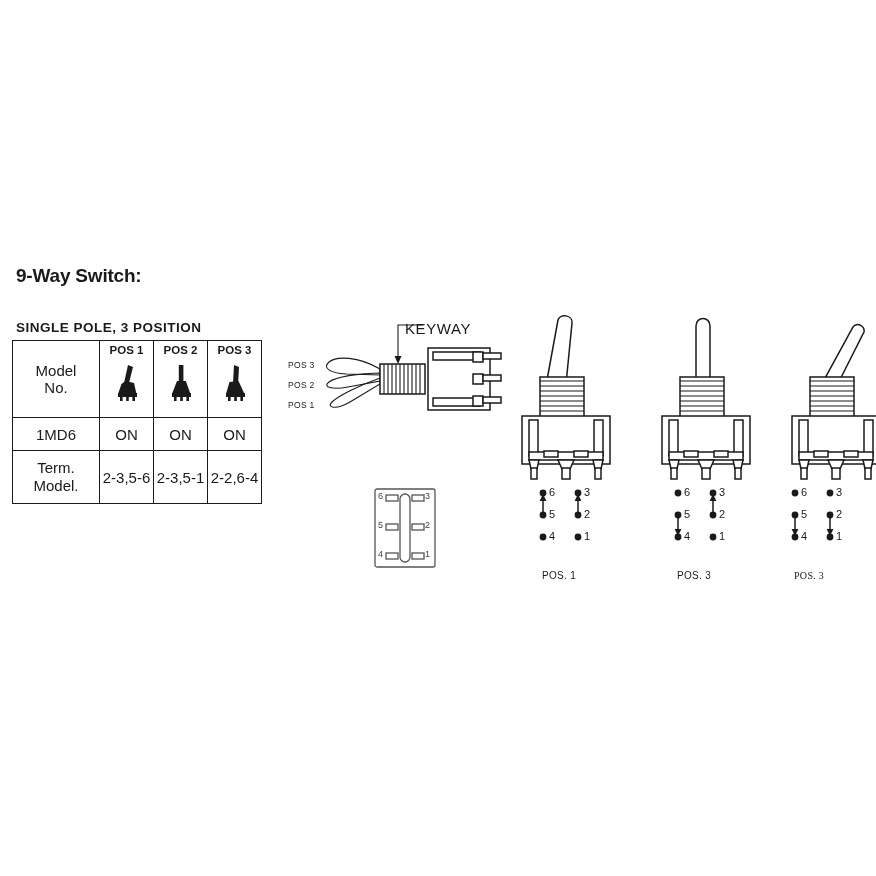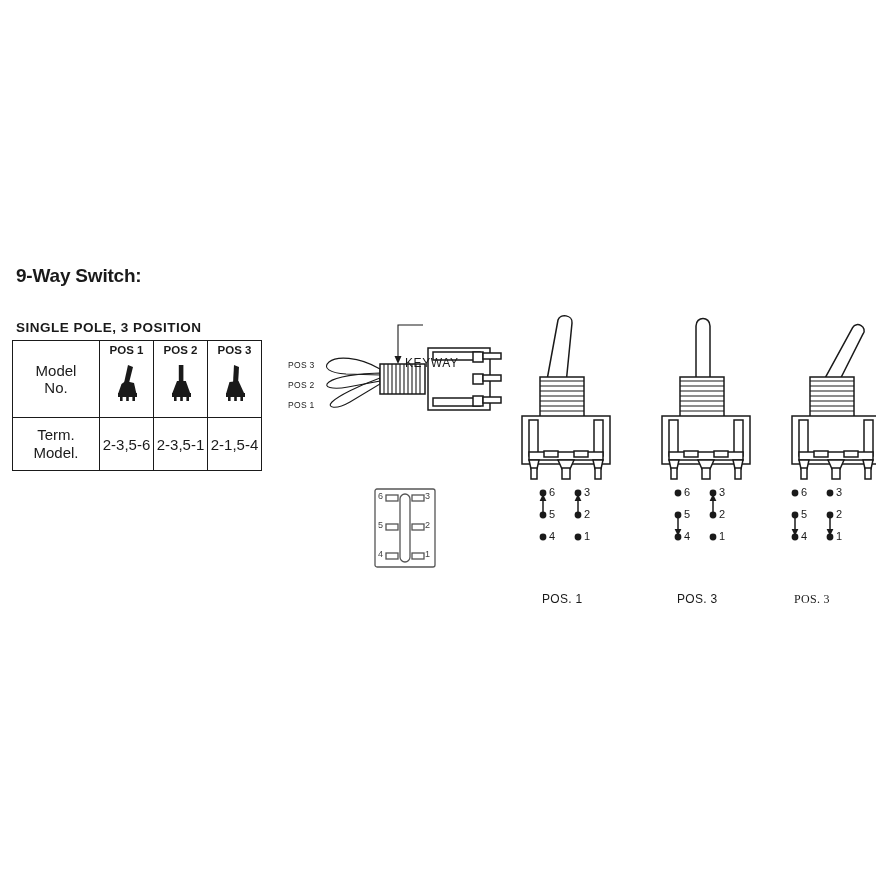--- a/index.html
+++ b/index.html
@@ -27,31 +27,31 @@
   svg{display:block;overflow:visible;}
   .ln{fill:none;stroke:#1a1a1a;stroke-width:1.5;}
   .lnf{fill:#ffffff;stroke:#1a1a1a;stroke-width:1.5;}
   .thin{fill:none;stroke:#1a1a1a;stroke-width:1.1;}
   .blk{fill:#1a1a1a;stroke:none;}
   .gry{fill:#ffffff;stroke:#555;stroke-width:1.3;}
 
   
   #keyway-block{left:288px;top:316px;}
   .posmark{position:absolute;font-size:8.5px;letter-spacing:0.3px;}
-  #keyword-label{position:absolute;left:117px;top:4px;font-size:12px;letter-spacing:0.6px;margin-top:36px;}
+  #keyword-label{position:absolute;left:117px;top:4px;font-size:15px;letter-spacing:0.6px;}
 
   
   #pin-layout{left:374px;top:488px;}
   .pinnum{position:absolute;font-size:9px;color:#444;}
 
   
   .switchview{position:absolute;top:312px;}
   .dotdiag{position:absolute;top:488px;}
   .dotnum{position:absolute;font-size:11px;}
-  .posfoot{position:absolute;top:570px;font-size:12px;letter-spacing:0.3px;margin-top:22px;}
+  .posfoot{position:absolute;top:570px;font-size:10px;letter-spacing:0.3px;}
 </style>
 </head>
 <body>
 
 <div class="abs" id="title">9-Way Switch:</div>
 <div class="abs" id="subtitle">SINGLE  POLE,  3  POSITION</div>
 
 <table class="abs" id="spec-table">
   <tbody>
       <tr>
@@ -96,29 +96,35 @@
           <path class="blk" d="M9.5 19 L18.5 18 L24.5 31 L6 31 Z"></path>
           <rect class="blk" x="6" y="30" width="19" height="4"></rect>
           <rect class="blk" x="8" y="34" width="2.6" height="4"></rect>
           <rect class="blk" x="14.2" y="34" width="2.6" height="4"></rect>
           <rect class="blk" x="20.4" y="34" width="2.6" height="4"></rect>
         </svg>
       </div>
     </td>
   </tr>
 
+  <tr>
+    <td class="onrow">1MD6</td>
+    <td class="onrow">ON</td>
+    <td class="onrow">ON</td>
+    <td class="onrow">ON</td>
+  </tr>
 
   <tr>
     <td class="termlabel">
       <div>Term.</div>
       <div>Model.</div>
     </td>
     <td class="termcell">2-3,5-6</td>
     <td class="termcell">2-3,5-1</td>
-    <td class="termcell">2-1,5-4</td>
+    <td class="termcell">2-2,6-4</td>
   </tr>
 </tbody>
   </table>
 
 <div class="abs" id="keyway-block">
 
   <div class="posmark" style="left:0px;top:44px;">POS 3</div>
   <div class="posmark" style="left:0px;top:64px;">POS 2</div>
   <div class="posmark" style="left:0px;top:84px;">POS 1</div>
 

